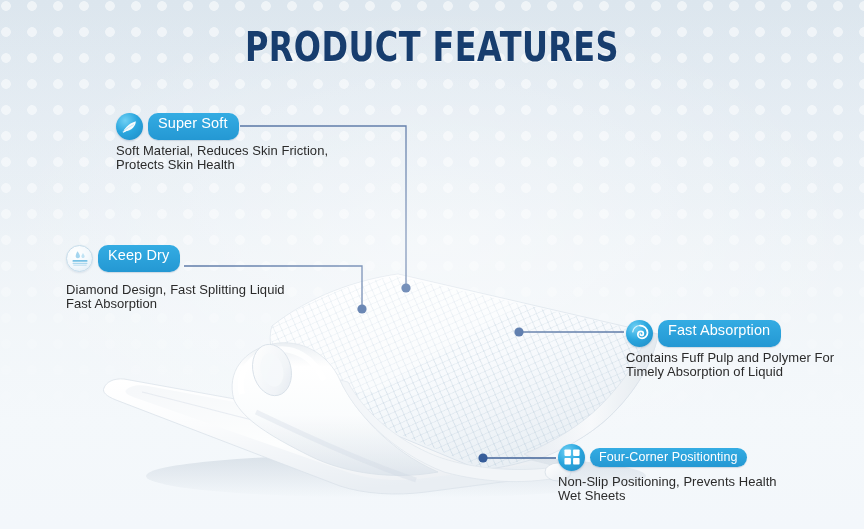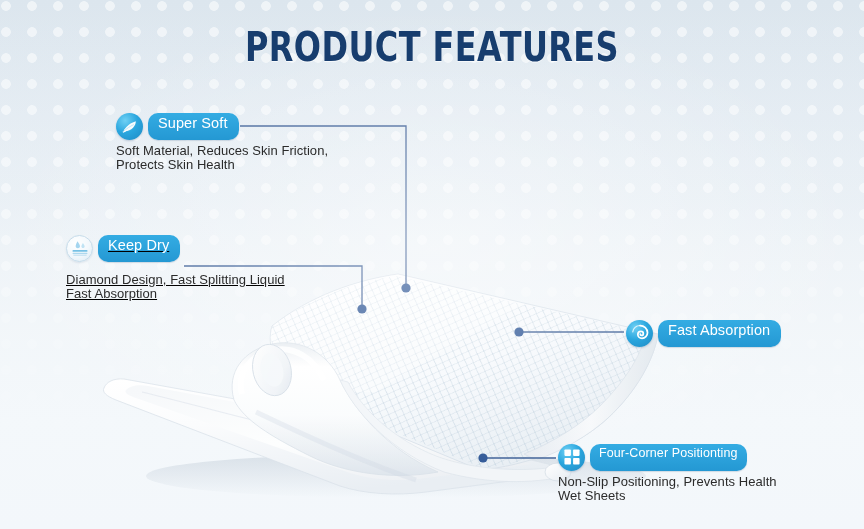--- a/index.html
+++ b/index.html
@@ -117,40 +117,40 @@
     color: #ffffff;
     font-size: 14.5px;
     line-height: 21px;
     white-space: nowrap;
     letter-spacing: 0.1px;
     box-shadow: 0 1px 1px rgba(20,60,110,0.16);
   }
 
   .feature-pill.small {
     font-size: 12.5px;
-    height: 27px;
+    height: 19px;
     line-height: 19px;
     padding: 0 9px;
     border-radius: 10px;
   }
 
   .feature-desc {
     margin-top: 5px;
     font-size: 13px;
     line-height: 14px;
     color: #2b2b2b;
     white-space: pre-line;
     letter-spacing: 0.05px;
   }
 
   
   #feature-super-soft  { left: 116px; top: 113px; }
   #feature-super-soft .feature-desc { margin-left: 0px; }
 
-  #feature-keep-dry    { left: 66px;  top: 235px; text-decoration: underline; }
+  #feature-keep-dry    { left: 66px;  top: 245px; }
   #feature-keep-dry .feature-desc { margin-left: 0px; margin-top: 12px; }
 
   #feature-fast-absorption { left: 626px; top: 320px; }
   #feature-fast-absorption .feature-desc { margin-left: 0px; }
 
   #feature-four-corner { left: 558px; top: 444px; }
   #feature-four-corner .feature-desc { margin-left: 0px; }
 </style>
 </head>
 <body>
@@ -311,20 +311,22 @@
         <svg width="20" height="20" viewBox="0 0 24 24" aria-hidden="true">
           <path d="M12 3 C17 3 21 6.8 21 11.6 C21 15.4 18 18.4 14.4 18.4
                    C11.6 18.4 9.4 16.3 9.4 13.7 C9.4 11.6 11 10 13.1 10
                    C14.7 10 16 11.2 16 12.8 C16 14 15.1 14.9 13.9 14.9
                    C13 14.9 12.3 14.2 12.3 13.4" stroke="#ffffff" stroke-width="2.1" fill="none" stroke-linecap="round"></path>
           <path d="M12 3 C7.5 3.3 4 6.5 3.3 10.6" stroke="#ffffff" stroke-width="1.5" fill="none" opacity="0.75" stroke-linecap="round"></path>
         </svg>
       </span>
       <span class="feature-pill">Fast Absorption</span>
     </div>
+    <div class="feature-desc">Contains Fuff Pulp and Polymer For
+Timely Absorption of Liquid</div>
   </div>
 
   <div class="feature" id="feature-four-corner">
     <div class="feature-head">
       <span class="feature-icon blue">
         <svg width="18" height="18" viewBox="0 0 20 20" aria-hidden="true">
           <rect x="1.6" y="1.6" width="7.2" height="7.2" rx="0.9" fill="#ffffff"></rect>
           <rect x="11.2" y="1.6" width="7.2" height="7.2" rx="0.9" fill="#ffffff"></rect>
           <rect x="1.6" y="11.2" width="7.2" height="7.2" rx="0.9" fill="#ffffff"></rect>
           <rect x="11.2" y="11.2" width="7.2" height="7.2" rx="0.9" fill="#ffffff"></rect>

